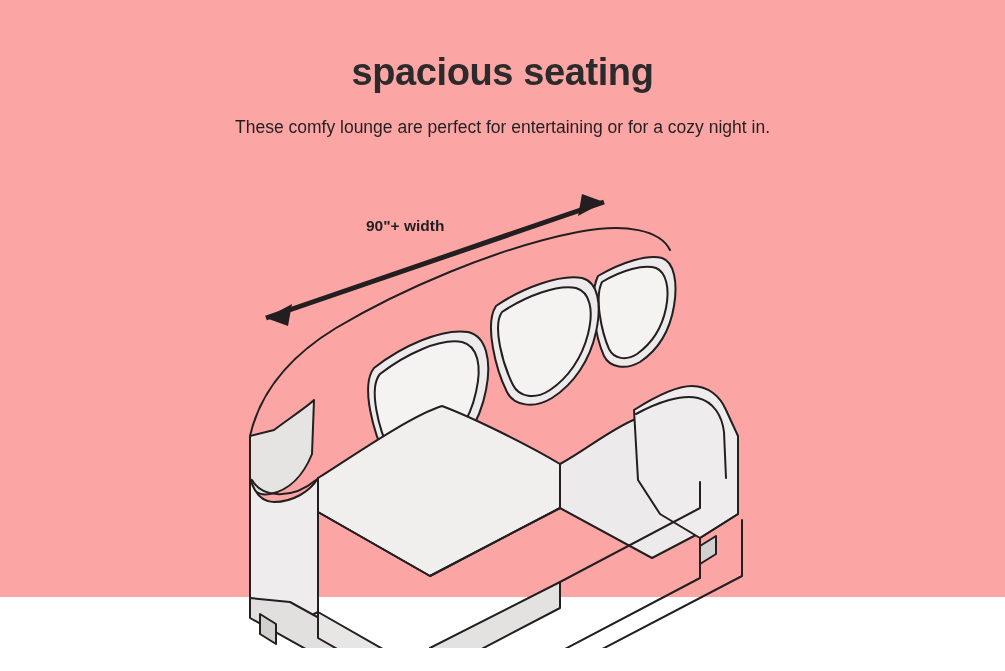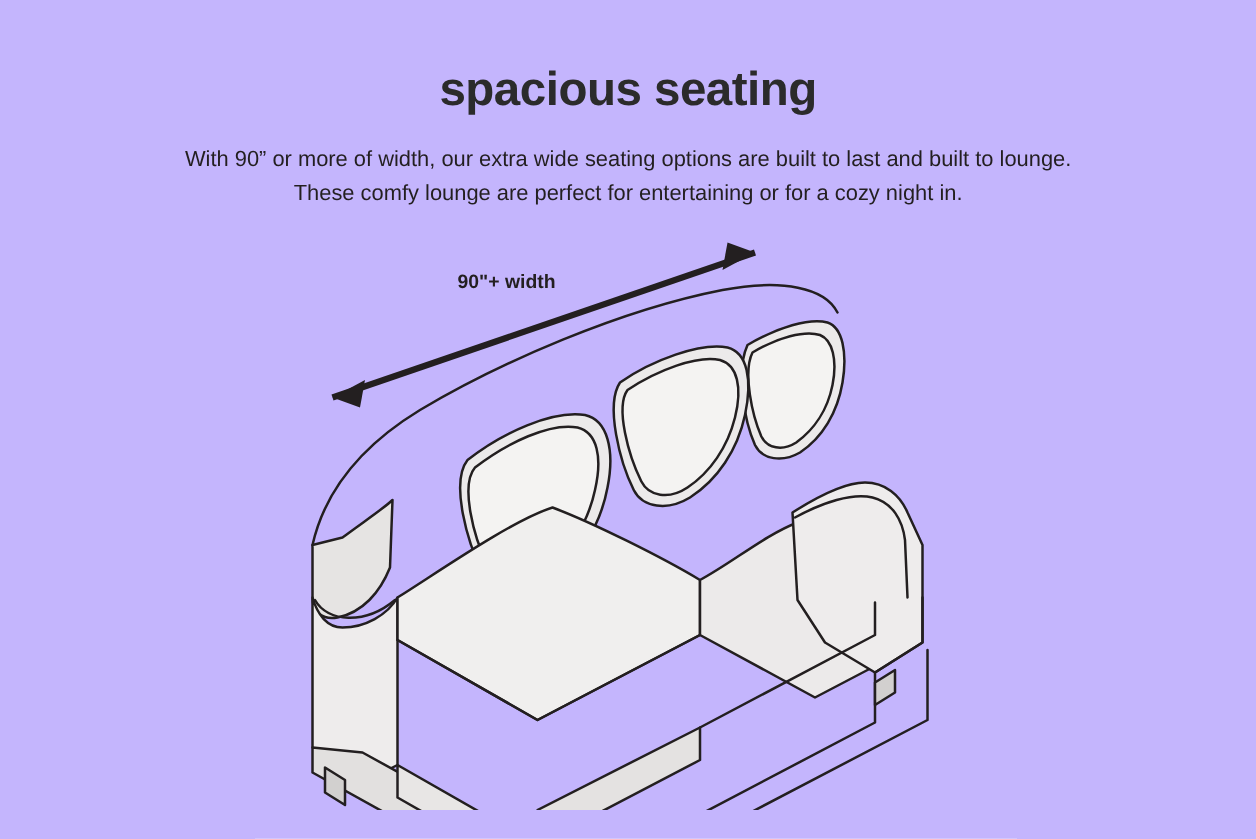--- a/index.html
+++ b/index.html
@@ -10,22 +10,22 @@
   body {
     width: 1005px;
     height: 671px;
     overflow: hidden;
     font-family: "Liberation Sans", sans-serif;
     color: #231f20;
   }
   .page {
     position: relative;
     width: 1005px;
-    height: 671px;
-    background: #c4b5fd;
+    height: 597px;
+    background: #fca5a5;
   }
   .headline {
     position: absolute;
     top: 52px;
     left: 0;
     width: 1005px;
     text-align: center;
     font-size: 38px;
     font-weight: bold;
     letter-spacing: -0.4px;
@@ -67,21 +67,20 @@
   }
 </style>
 </head>
 <body>
 
 <div class="page">
 
   <div class="headline">spacious seating</div>
 
   <div class="subcopy">
-    <span class="line">With 90” or more of width, our extra wide seating options are built to last and built to lounge.</span>
     <span class="line">These comfy lounge are perfect for entertaining or for a cozy night in.</span>
   </div>
 
   <div class="dim-label">90"+ width</div>
 
   <div class="illustration">
     <svg width="560" height="470" viewBox="0 0 560 470" xmlns="http://www.w3.org/2000/svg">
       <g>
         <line x1="36" y1="140" x2="374" y2="24" stroke="#231f20" stroke-width="5"></line>
         <polygon points="36,140 62,126 58,148" fill="#231f20"></polygon>

